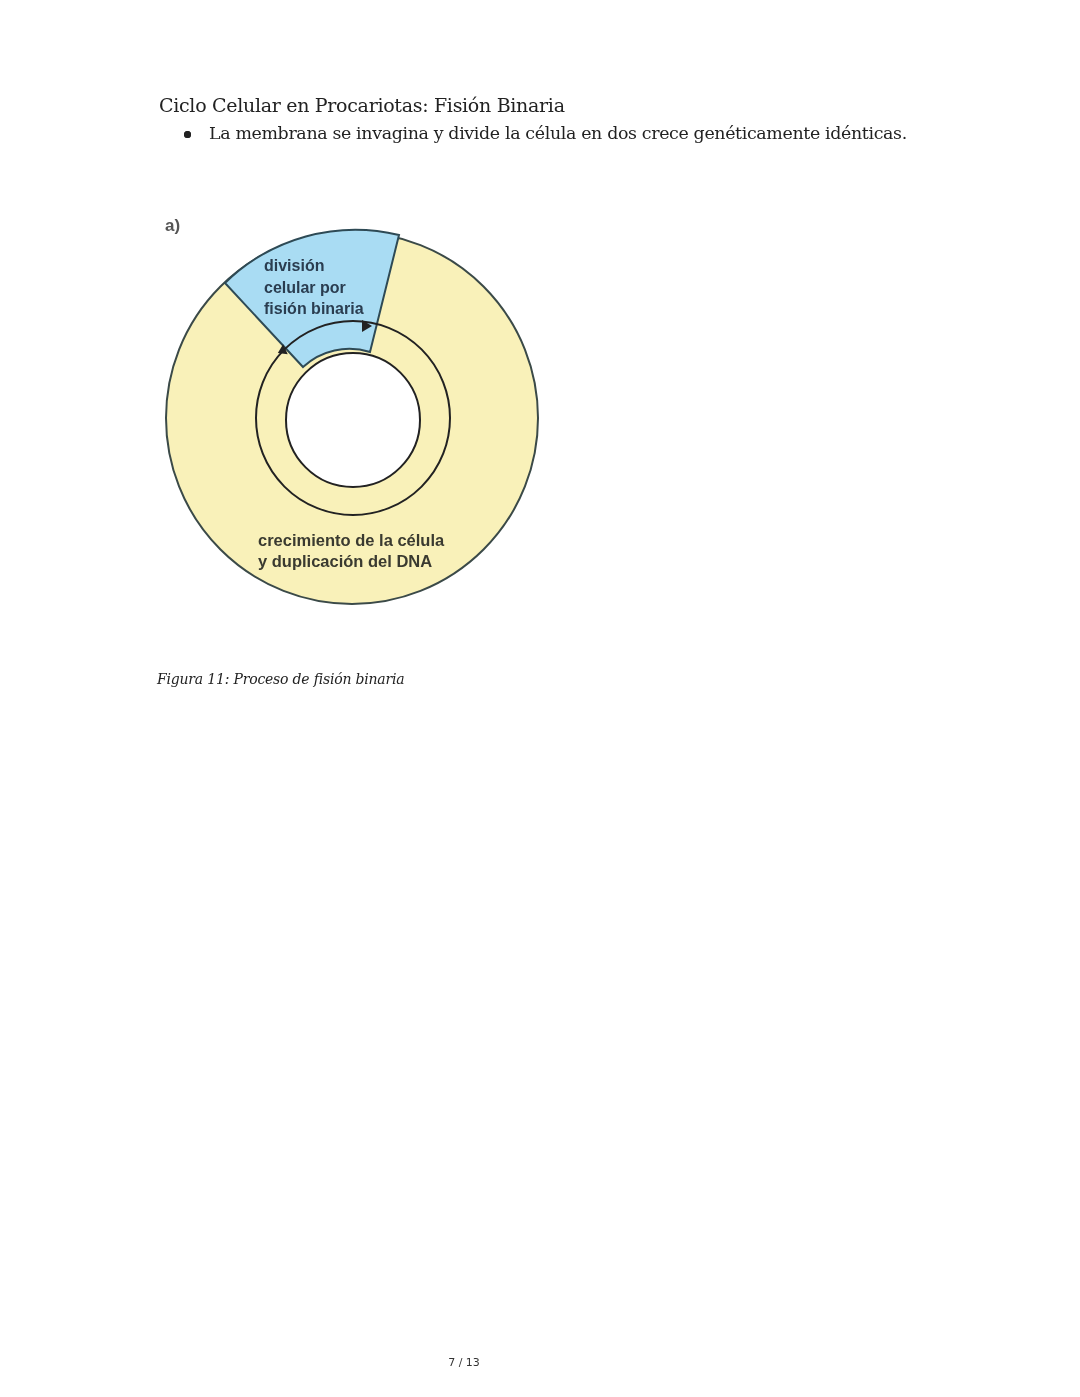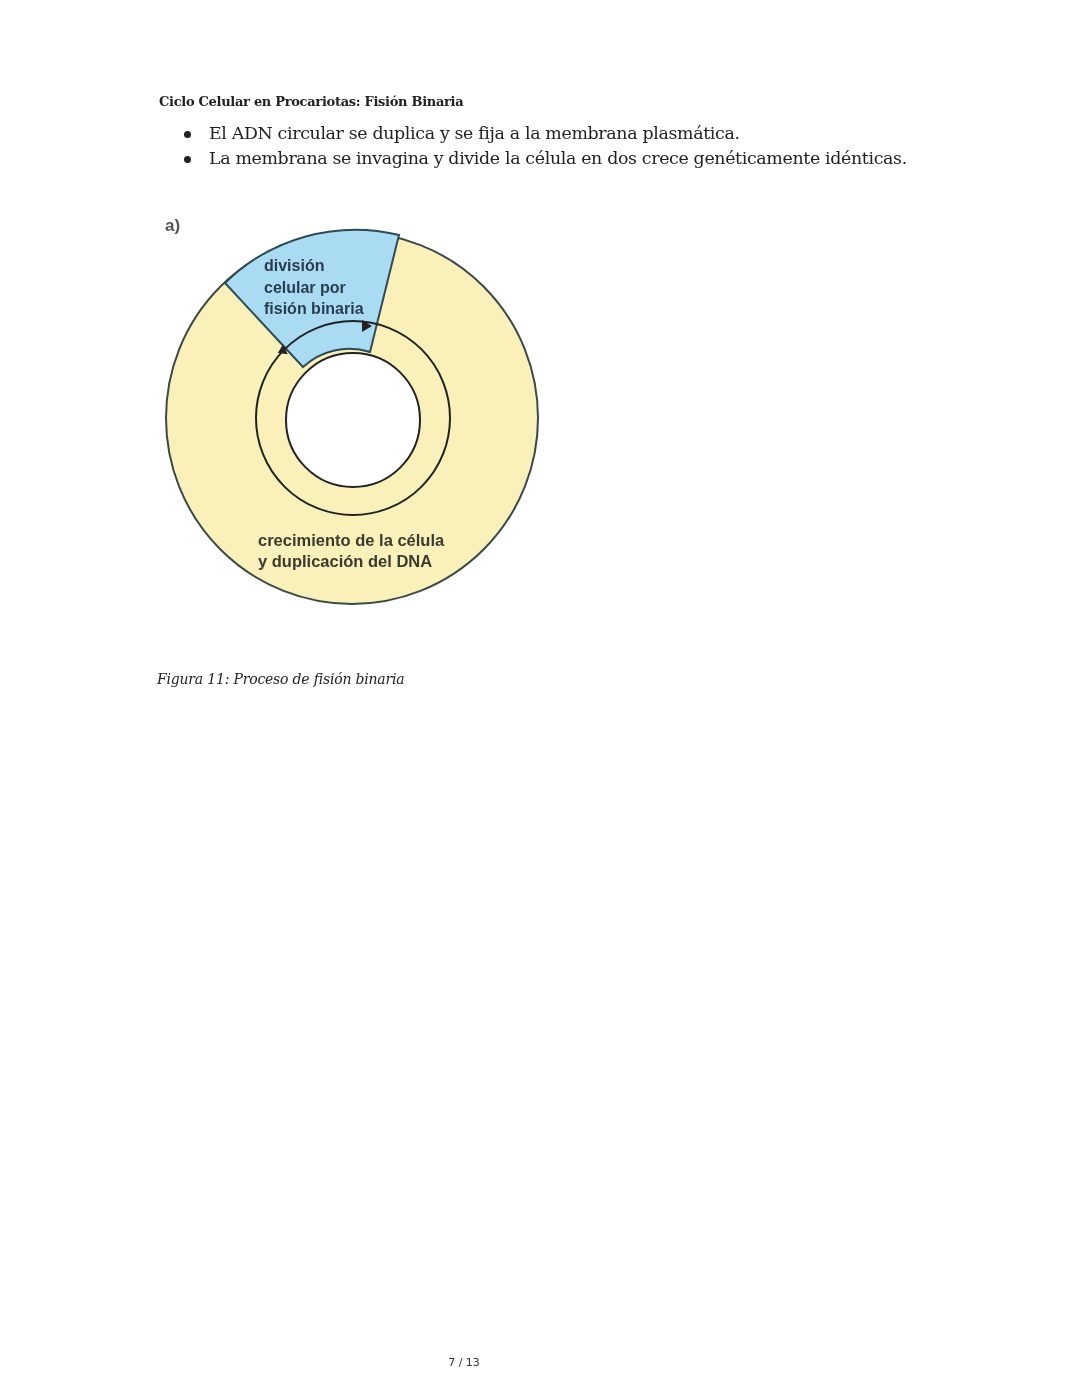--- a/index.html
+++ b/index.html
@@ -1,32 +1,32 @@
 <!DOCTYPE html>
 <html><head>
   <meta charset="utf-8">
   <style>
     html, body { margin: 0; padding: 0; background: #ffffff; }
     body { width: 1080px; height: 1397px; position: relative; overflow: hidden; font-family: "DejaVu Serif", serif; color: #222; }
-    .heading { position: absolute; left: 159px; top: 94px; font-family: "DejaVu Serif", serif; font-weight: bold; font-size: 13px; color: #222; letter-spacing: -0.3px; }
+    .heading { position: absolute; left: 159px; top: 94px; font-family: "DejaVu Serif", serif; font-weight: normal; font-size: 19px; color: #222; letter-spacing: -0.3px; }
     ul.bullets { position: absolute; left: 182px; top: 121px; margin: 0; padding: 0; list-style: none; }
     ul.bullets li { position: relative; padding-left: 27px; font-size: 17.4px; line-height: 24.5px; color: #222; letter-spacing: -0.35px; white-space: nowrap; }
     ul.bullets li .dot { position: absolute; left: 2px; top: 10px; width: 7px; height: 7px; border-radius: 50%; background: #222; }
     .figure { position: absolute; left: 155px; top: 205px; width: 400px; height: 410px; }
     .caption { position: absolute; left: 157px; top: 651px; font-style: italic; font-size: 14px; color: #222; letter-spacing: -0.2px; margin-top: 20px; }
     .pagenum { position: absolute; left: 0; width: 928px; top: 1356px; text-align: center; font-family: "DejaVu Sans", sans-serif; font-size: 11px; color: #333; }
     .diag-text { font-family: "Liberation Sans", sans-serif; font-weight: bold; }
   </style>
 </head>
 <body>
 
 <div class="heading">Ciclo Celular en Procariotas: Fisión Binaria</div>
 
 <ul class="bullets">
-  <li><span class="dot"></span><span>El ADN circular se duplica y se fija a la membrana plasmática.</span></li>
+  <li><span class="dot"></span></li>
   <li><span class="dot"></span><span>La membrana se invagina y divide la célula en dos crece genéticamente idénticas.</span></li>
 </ul>
 
 <div class="figure">
   <svg width="400" height="410" viewBox="155 205 400 410" xmlns="http://www.w3.org/2000/svg">
 
     <circle cx="352" cy="418" r="186" fill="#f9f1b9" stroke="#3b4a48" stroke-width="2"></circle>
 
     <path d="M 225 283 A 186 186 0 0 1 399 235 L 370 352 A 68 68 0 0 0 303 367 Z" fill="#a9dcf3" stroke="#2e4a55" stroke-width="2"></path>
 

